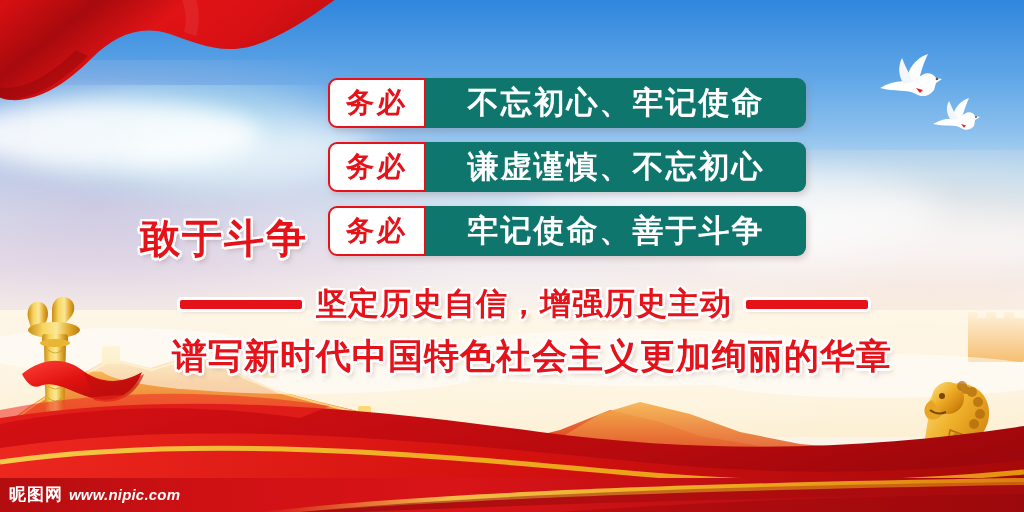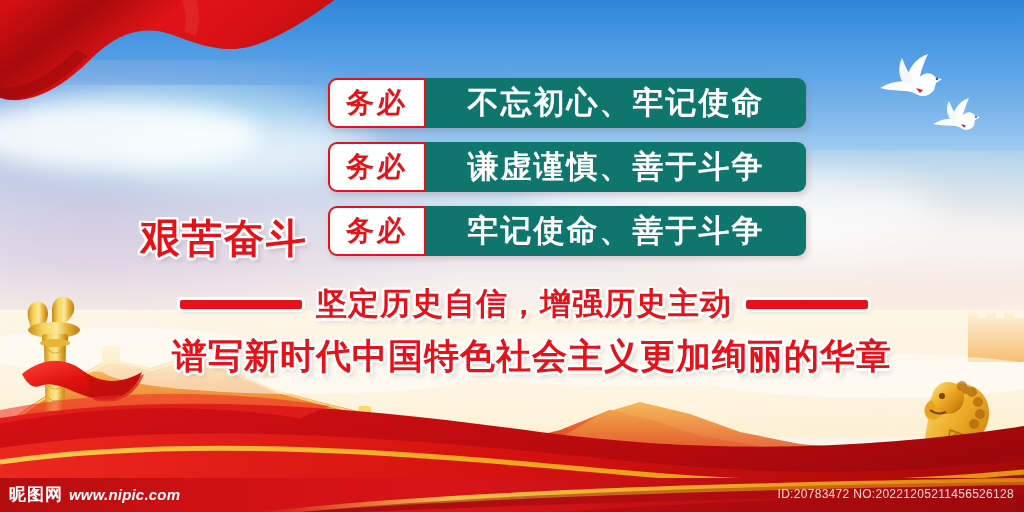--- a/index.html
+++ b/index.html
@@ -330,38 +330,38 @@
     <svg width="54" height="36" viewBox="0 0 54 36">
       <path d="M3,27 C11,22 18,21 26,22 L36,16 C39,14 44,16 45,19 L50,20 L45,23 L44,29 C41,33 35,34 31,31 C25,27 14,30 3,27 Z" fill="#ffffff"></path>
       <path d="M22,22 C24,11 30,4 39,1 C35,10 33,17 31,23 Z" fill="#fdfdff"></path>
       <path d="M21,23 C16,17 16,9 19,4 C22,11 25,17 28,22 Z" fill="#f3f7fc"></path>
       <circle cx="46" cy="20" r="1" fill="#555"></circle>
       <path d="M31,27 l5,1.5 l-2,2.2 Z" fill="#d9232b"></path>
     </svg>
   </div>
 
   <div class="headline">
-    <div class="left-label">艰苦奋斗</div>
+    <div class="left-label">敢于斗争</div>
     <div class="rows">
 
       <div class="row">
         <div class="chip">
           <span>务必</span>
         </div>
         <div class="bar">
           <span>不忘初心、牢记使命</span>
         </div>
       </div>
 
       <div class="row">
         <div class="chip">
           <span>务必</span>
         </div>
         <div class="bar">
-          <span>谦虚谨慎、善于斗争</span>
+          <span>谦虚谨慎、不忘初心</span>
         </div>
       </div>
 
       <div class="row">
         <div class="chip">
           <span>务必</span>
         </div>
         <div class="bar">
           <span>牢记使命、善于斗争</span>
         </div>
@@ -394,16 +394,15 @@
         </defs>
         <path d="M260,34 C420,16 640,6 1024,0 L1024,7 C660,13 440,23 300,34 Z" fill="url(#gstreak)"></path>
         <path d="M300,34 C470,18 700,8 1024,4 L1024,16 C720,20 500,28 360,34 Z" fill="url(#darkrib)"></path>
         <path d="M560,34 C700,24 860,18 1024,16 L1024,34 Z" fill="#8d0709" opacity=".35"></path>
       </svg>
     </div>
     <div class="brand">
       <span class="cn">昵图网</span>
       <span class="url">www.nipic.com</span>
     </div>
-    <div class="idtext">ID:20783472 NO:20221205211456526128</div>
   </div>
 
 </div>
 
 </body></html>

